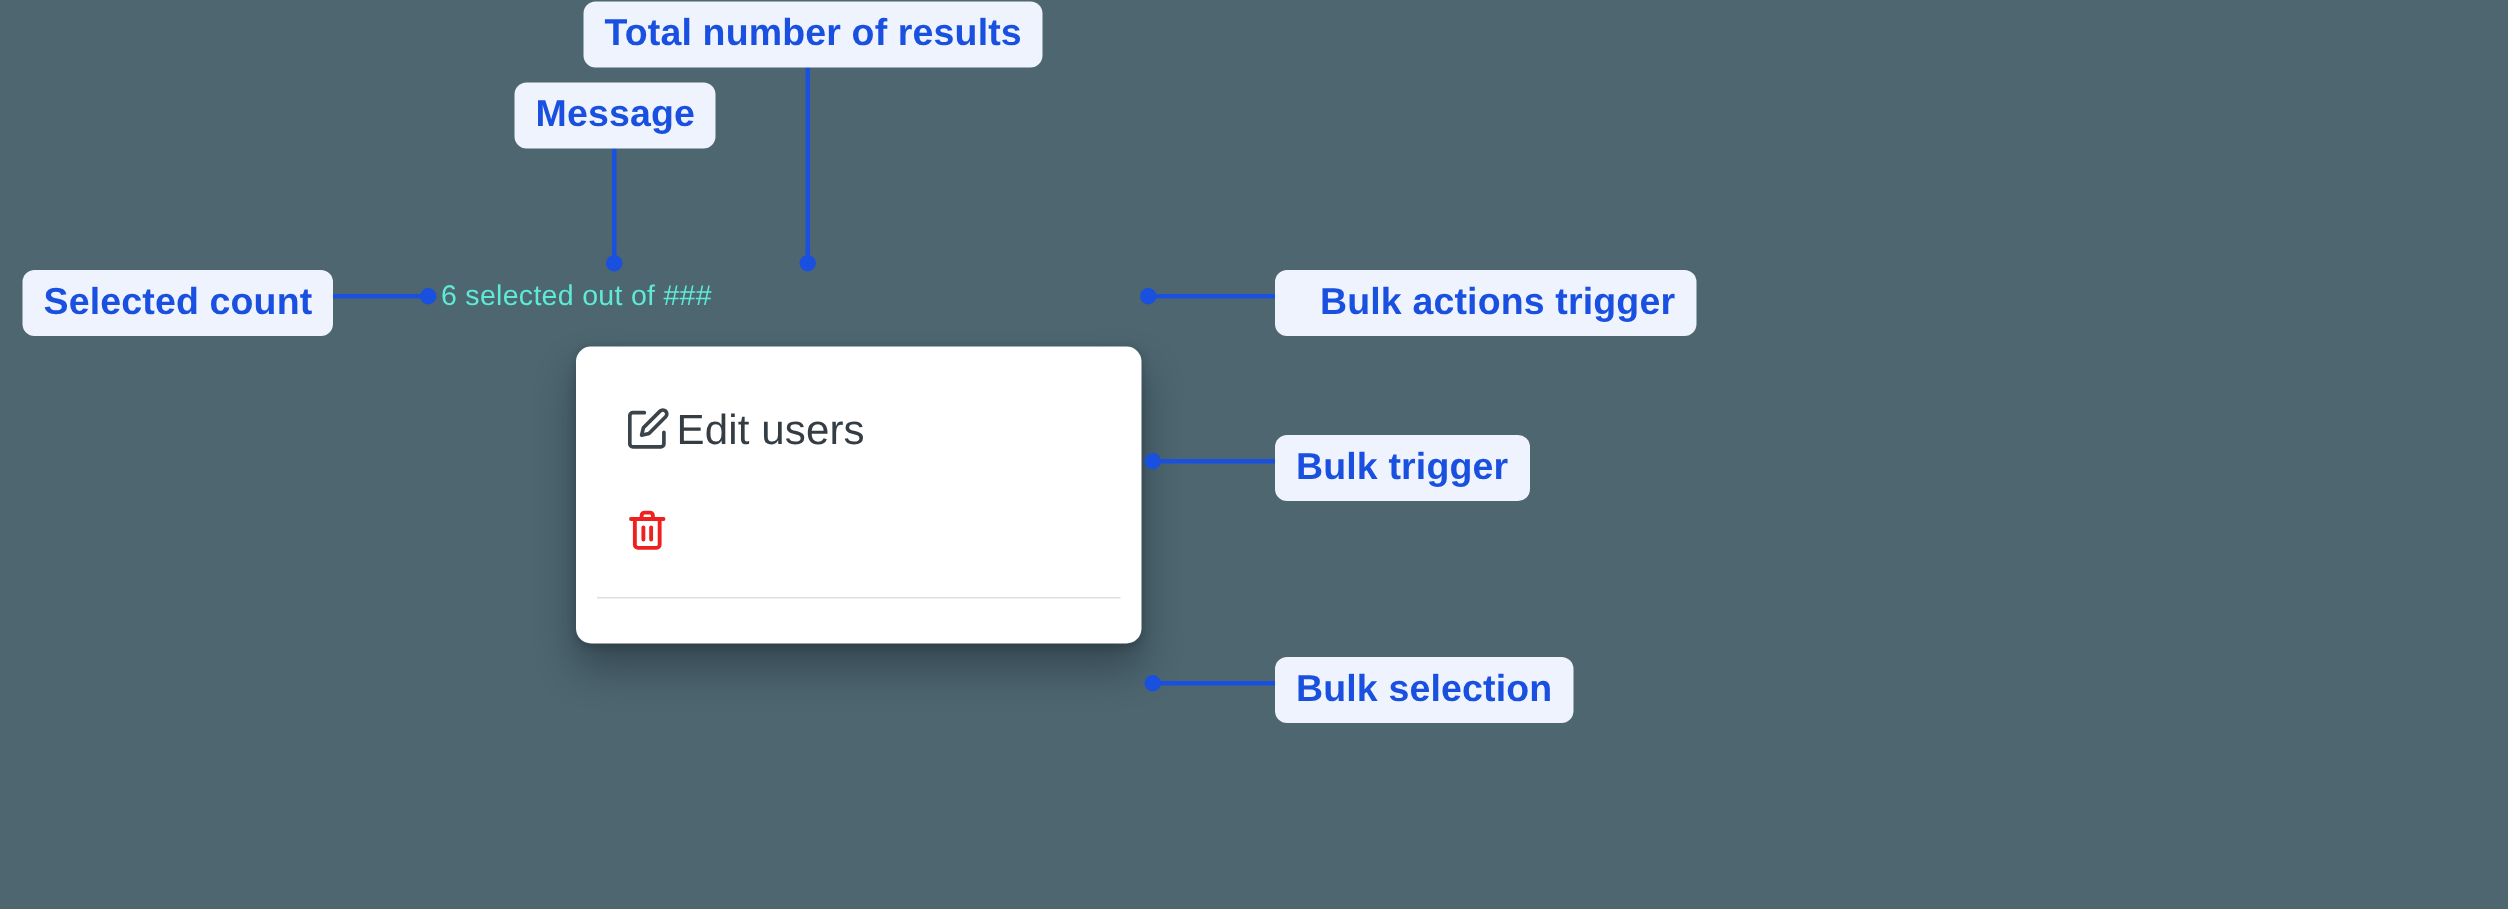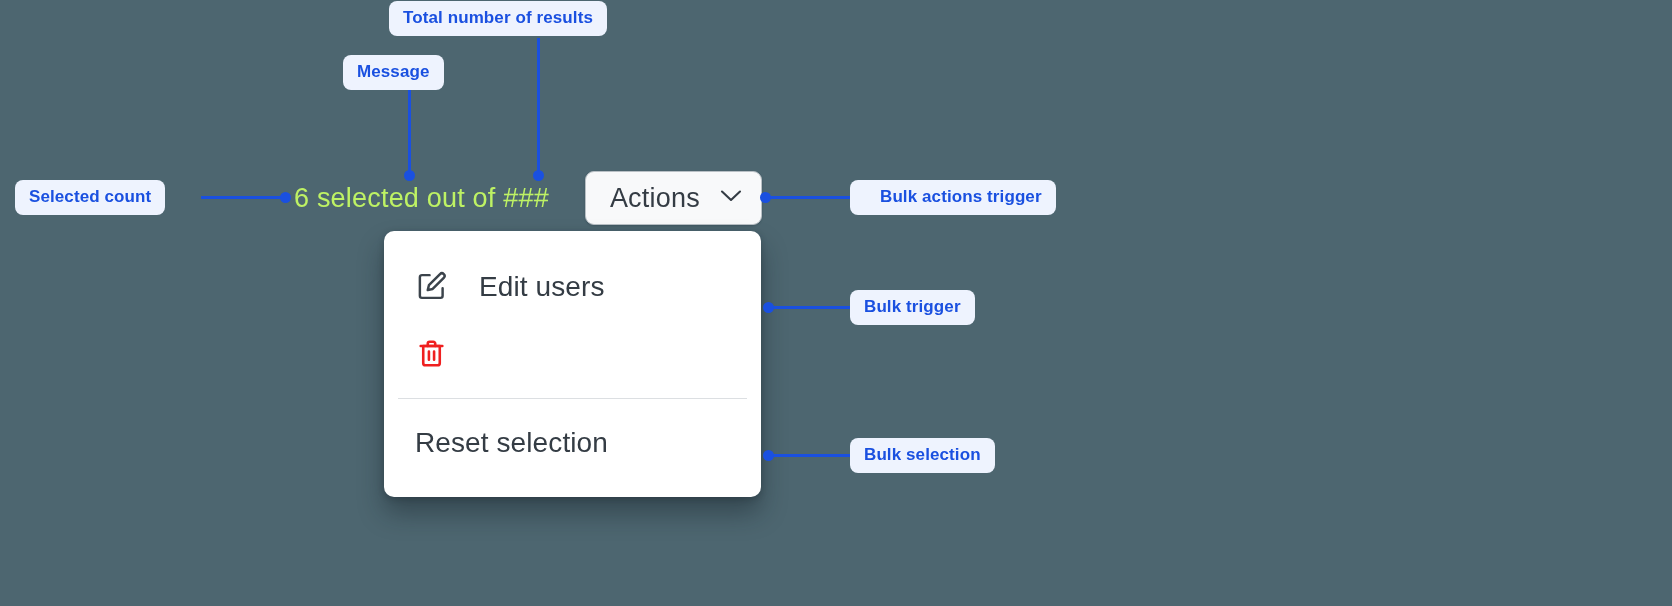--- a/index.html
+++ b/index.html
@@ -13,21 +13,21 @@
     font-family: "Liberation Sans", sans-serif;
     overflow: hidden;
     position: relative;
   }
 
   
   .callout {
     position: absolute;
     background: #eef3fe;
     color: #1a50e0;
-    font-size: 17px;
+    font-size: 25px;
     font-weight: 700;
     letter-spacing: .1px;
     border-radius: 8px;
     padding: 7px 14px 9px 14px;
     white-space: nowrap;
     line-height: 1.12;
     z-index: 40;
   }
 
   
@@ -51,22 +51,22 @@
   .toolbar {
     position: absolute;
     left: 294px;
     top: 170px;
     height: 56px;
     display: flex;
     align-items: center;
     z-index: 20;
   }
   .selected-msg {
-    font-size: 27px;
-    color: #bef264;
+    font-size: 19px;
+    color: #5eead4;
     letter-spacing: .2px;
     white-space: nowrap;
   }
 
   .actions-btn {
     margin-left: 36px;
     display: flex;
     align-items: center;
     gap: 20px;
     background: #f8f9fa;
@@ -94,21 +94,21 @@
     background: #ffffff;
     border-radius: 10px;
     box-shadow: 0 16px 26px rgba(18,28,36,.40), 0 2px 6px rgba(18,28,36,.25);
     padding: 22px 0 20px 0;
     box-sizing: border-box;
     z-index: 25;
   }
   .menu-item {
     display: flex;
     align-items: center;
-    gap: 32px;
+    gap: 4px;
     padding: 0 0 0 31px;
     height: 67px;
     cursor: pointer;
     box-sizing: border-box;
   }
   .menu-item .mlabel {
     font-size: 28px;
     color: #343c44;
     letter-spacing: .1px;
   }
@@ -159,28 +159,20 @@
 
 <div class="callout" style="left:850px; top:290px;">Bulk trigger</div>
 
 <div class="callout" style="left:850px; top:438px;">Bulk selection</div>
 
 <div class="toolbar">
   <div class="selected-msg">
     <span>6 selected out of ###</span>
   </div>
 
-  <div class="actions-btn">
-    <span class="label">Actions</span>
-    <span class="chev">
-      <svg width="22" height="14" viewBox="0 0 22 14" fill="none" aria-hidden="true">
-        <path d="M2 2.5 L11 11 L20 2.5" stroke="#343c44" stroke-width="2.1" stroke-linecap="round" stroke-linejoin="round"></path>
-      </svg>
-    </span>
-  </div>
 </div>
 
 <div class="menu">
 
   <div class="menu-item">
     <span class="micon">
       <svg width="31" height="31" viewBox="0 0 24 24" fill="none" aria-hidden="true">
         <path d="M10.5 3.2H4.6A1.6 1.6 0 0 0 3 4.8v14.4a1.6 1.6 0 0 0 1.6 1.6H19a1.6 1.6 0 0 0 1.6-1.6v-5.9" stroke="#3b434b" stroke-width="1.9" stroke-linecap="round" stroke-linejoin="round"></path>
         <path d="M18.6 2.4a2.05 2.05 0 0 1 2.9 2.9l-8.6 8.6-3.8.9.9-3.8 8.6-8.6Z" stroke="#3b434b" stroke-width="1.9" stroke-linecap="round" stroke-linejoin="round"></path>
       </svg>
@@ -195,17 +187,14 @@
         <path d="M9.1 6.2V4.4a1.5 1.5 0 0 1 1.5-1.5h2.8a1.5 1.5 0 0 1 1.5 1.5v1.8" stroke="#ef2020" stroke-width="2" stroke-linecap="round" stroke-linejoin="round"></path>
         <path d="M5.6 6.2h12.8v13.3a1.6 1.6 0 0 1-1.6 1.6H7.2a1.6 1.6 0 0 1-1.6-1.6V6.2Z" stroke="#ef2020" stroke-width="2" stroke-linejoin="round"></path>
         <path d="M10 10.5v6.3M14 10.5v6.3" stroke="#ef2020" stroke-width="2" stroke-linecap="round"></path>
       </svg>
     </span>
   </div>
 
   <div class="menu-sep"></div>
 
 
-  <div class="menu-item plain">
-    <span class="mlabel">Reset selection</span>
-  </div>
 
 </div>
 
 </body></html>

